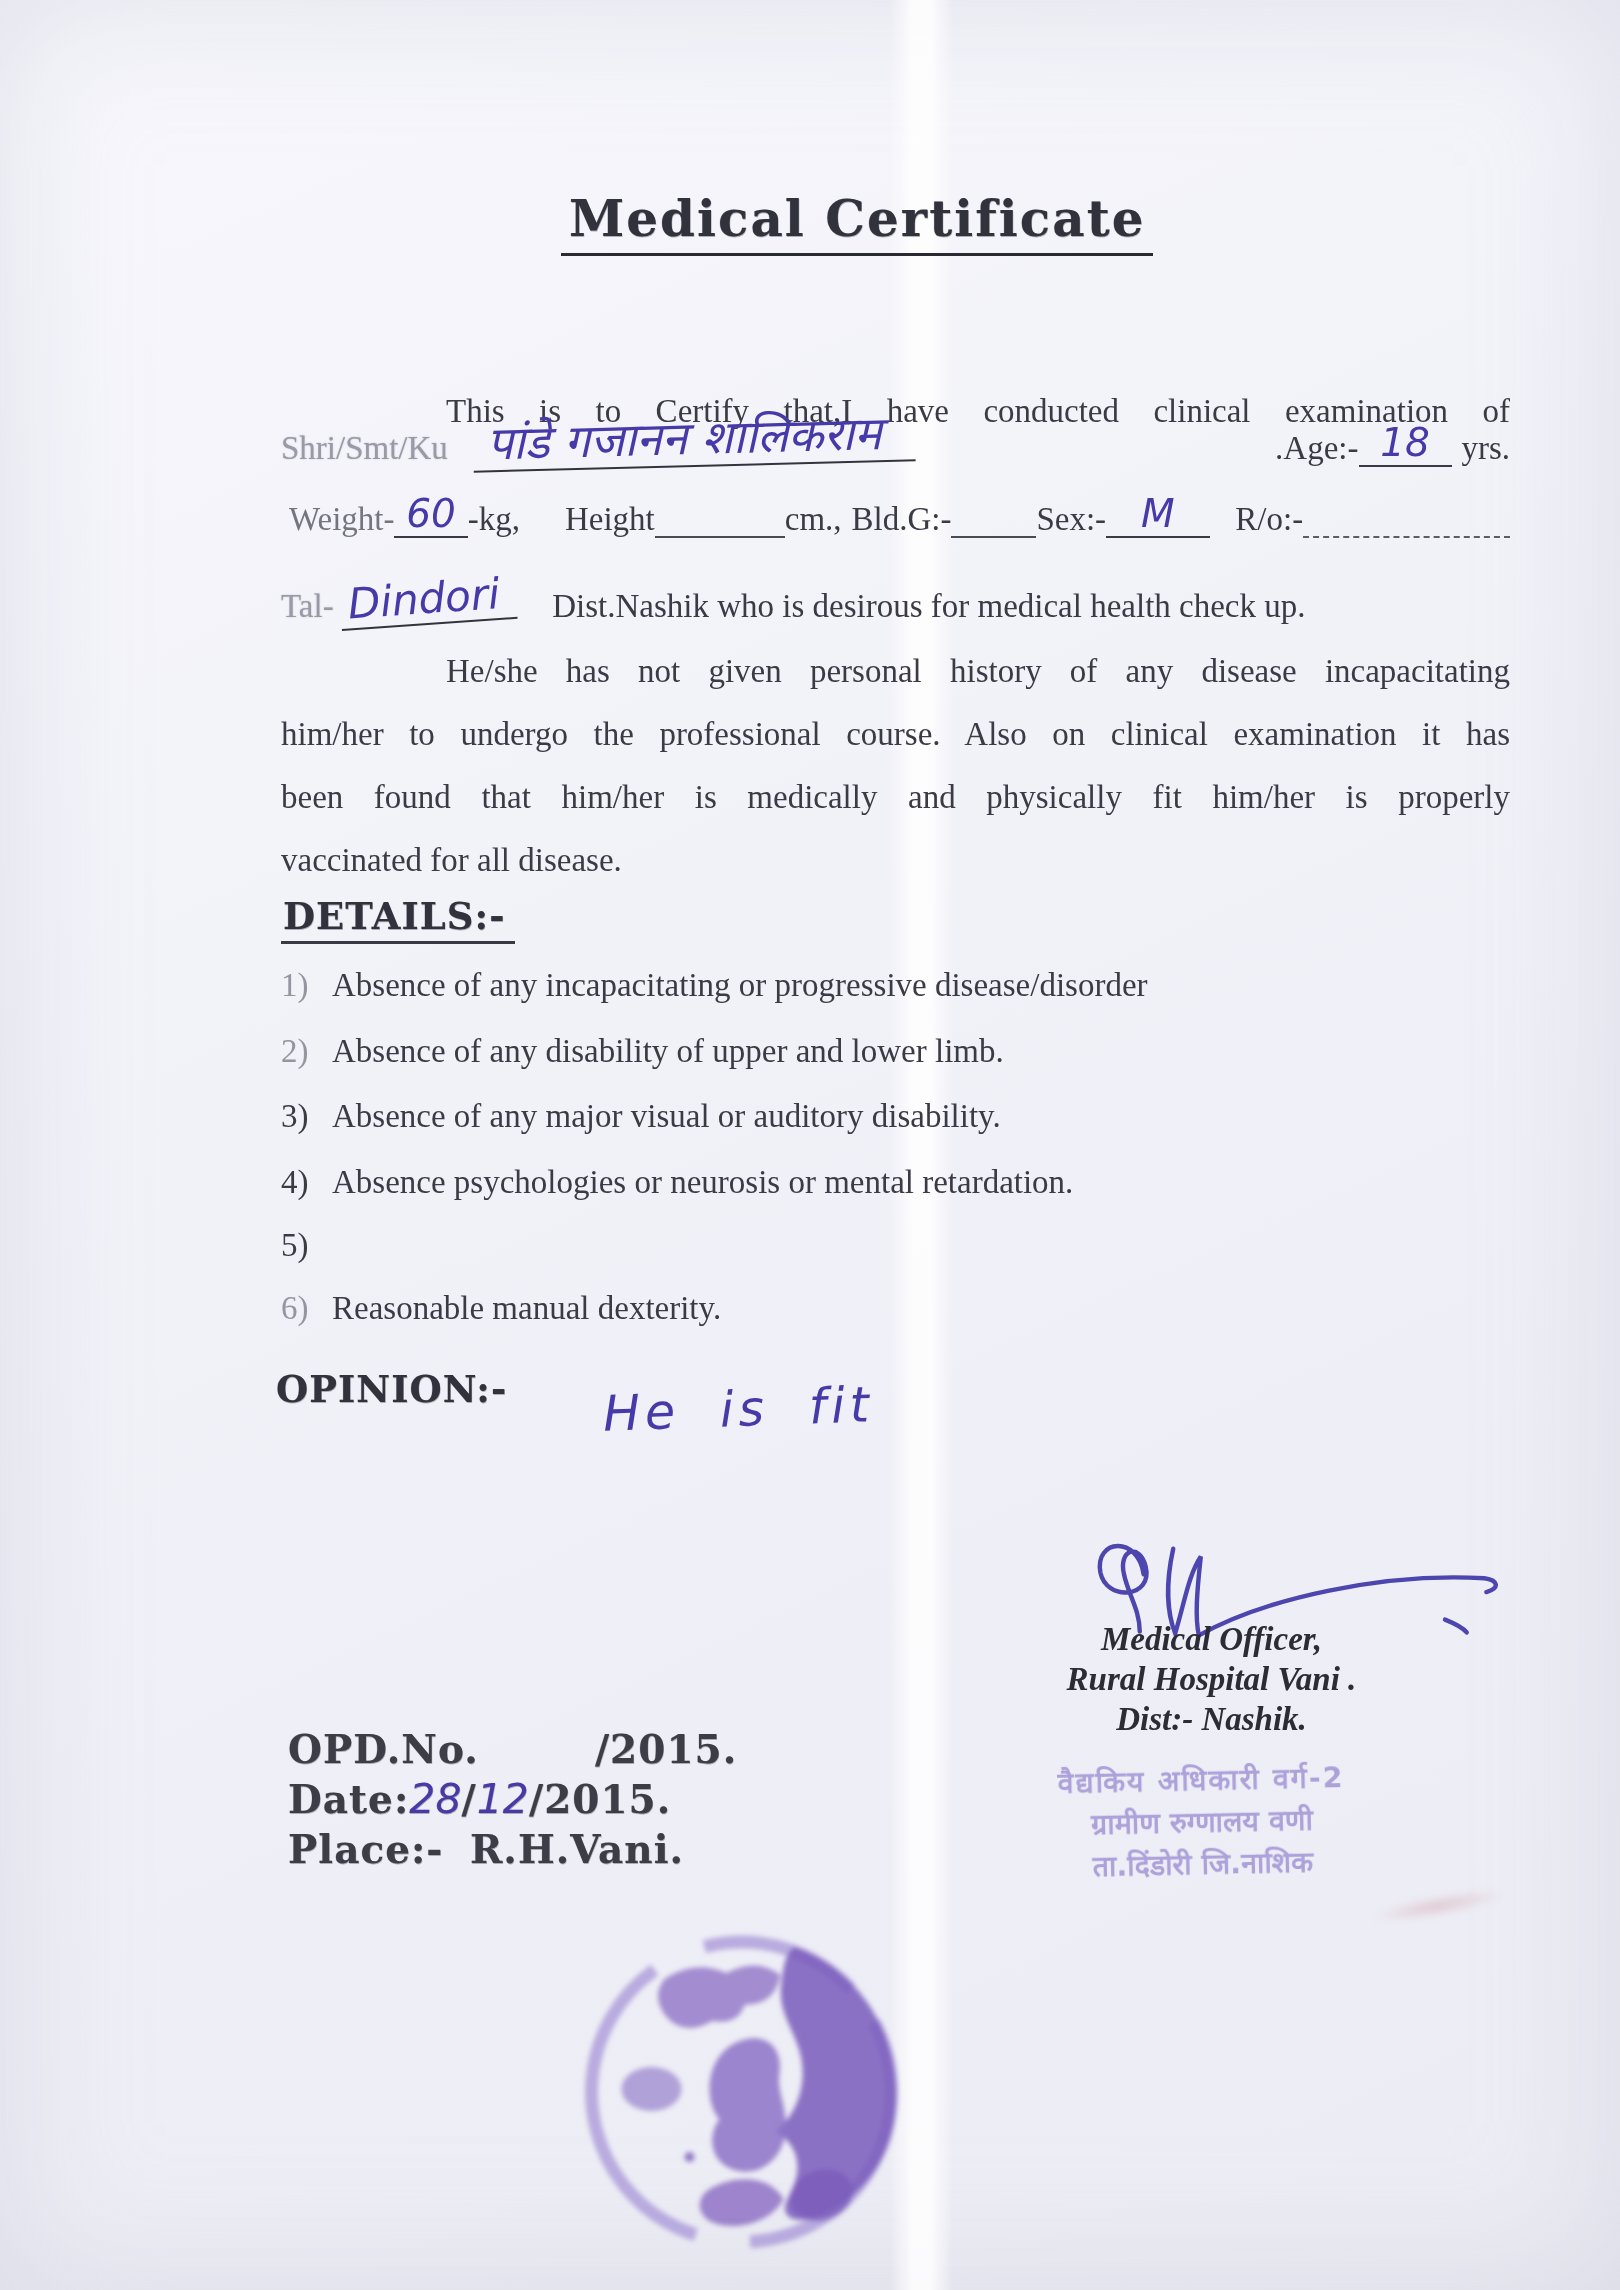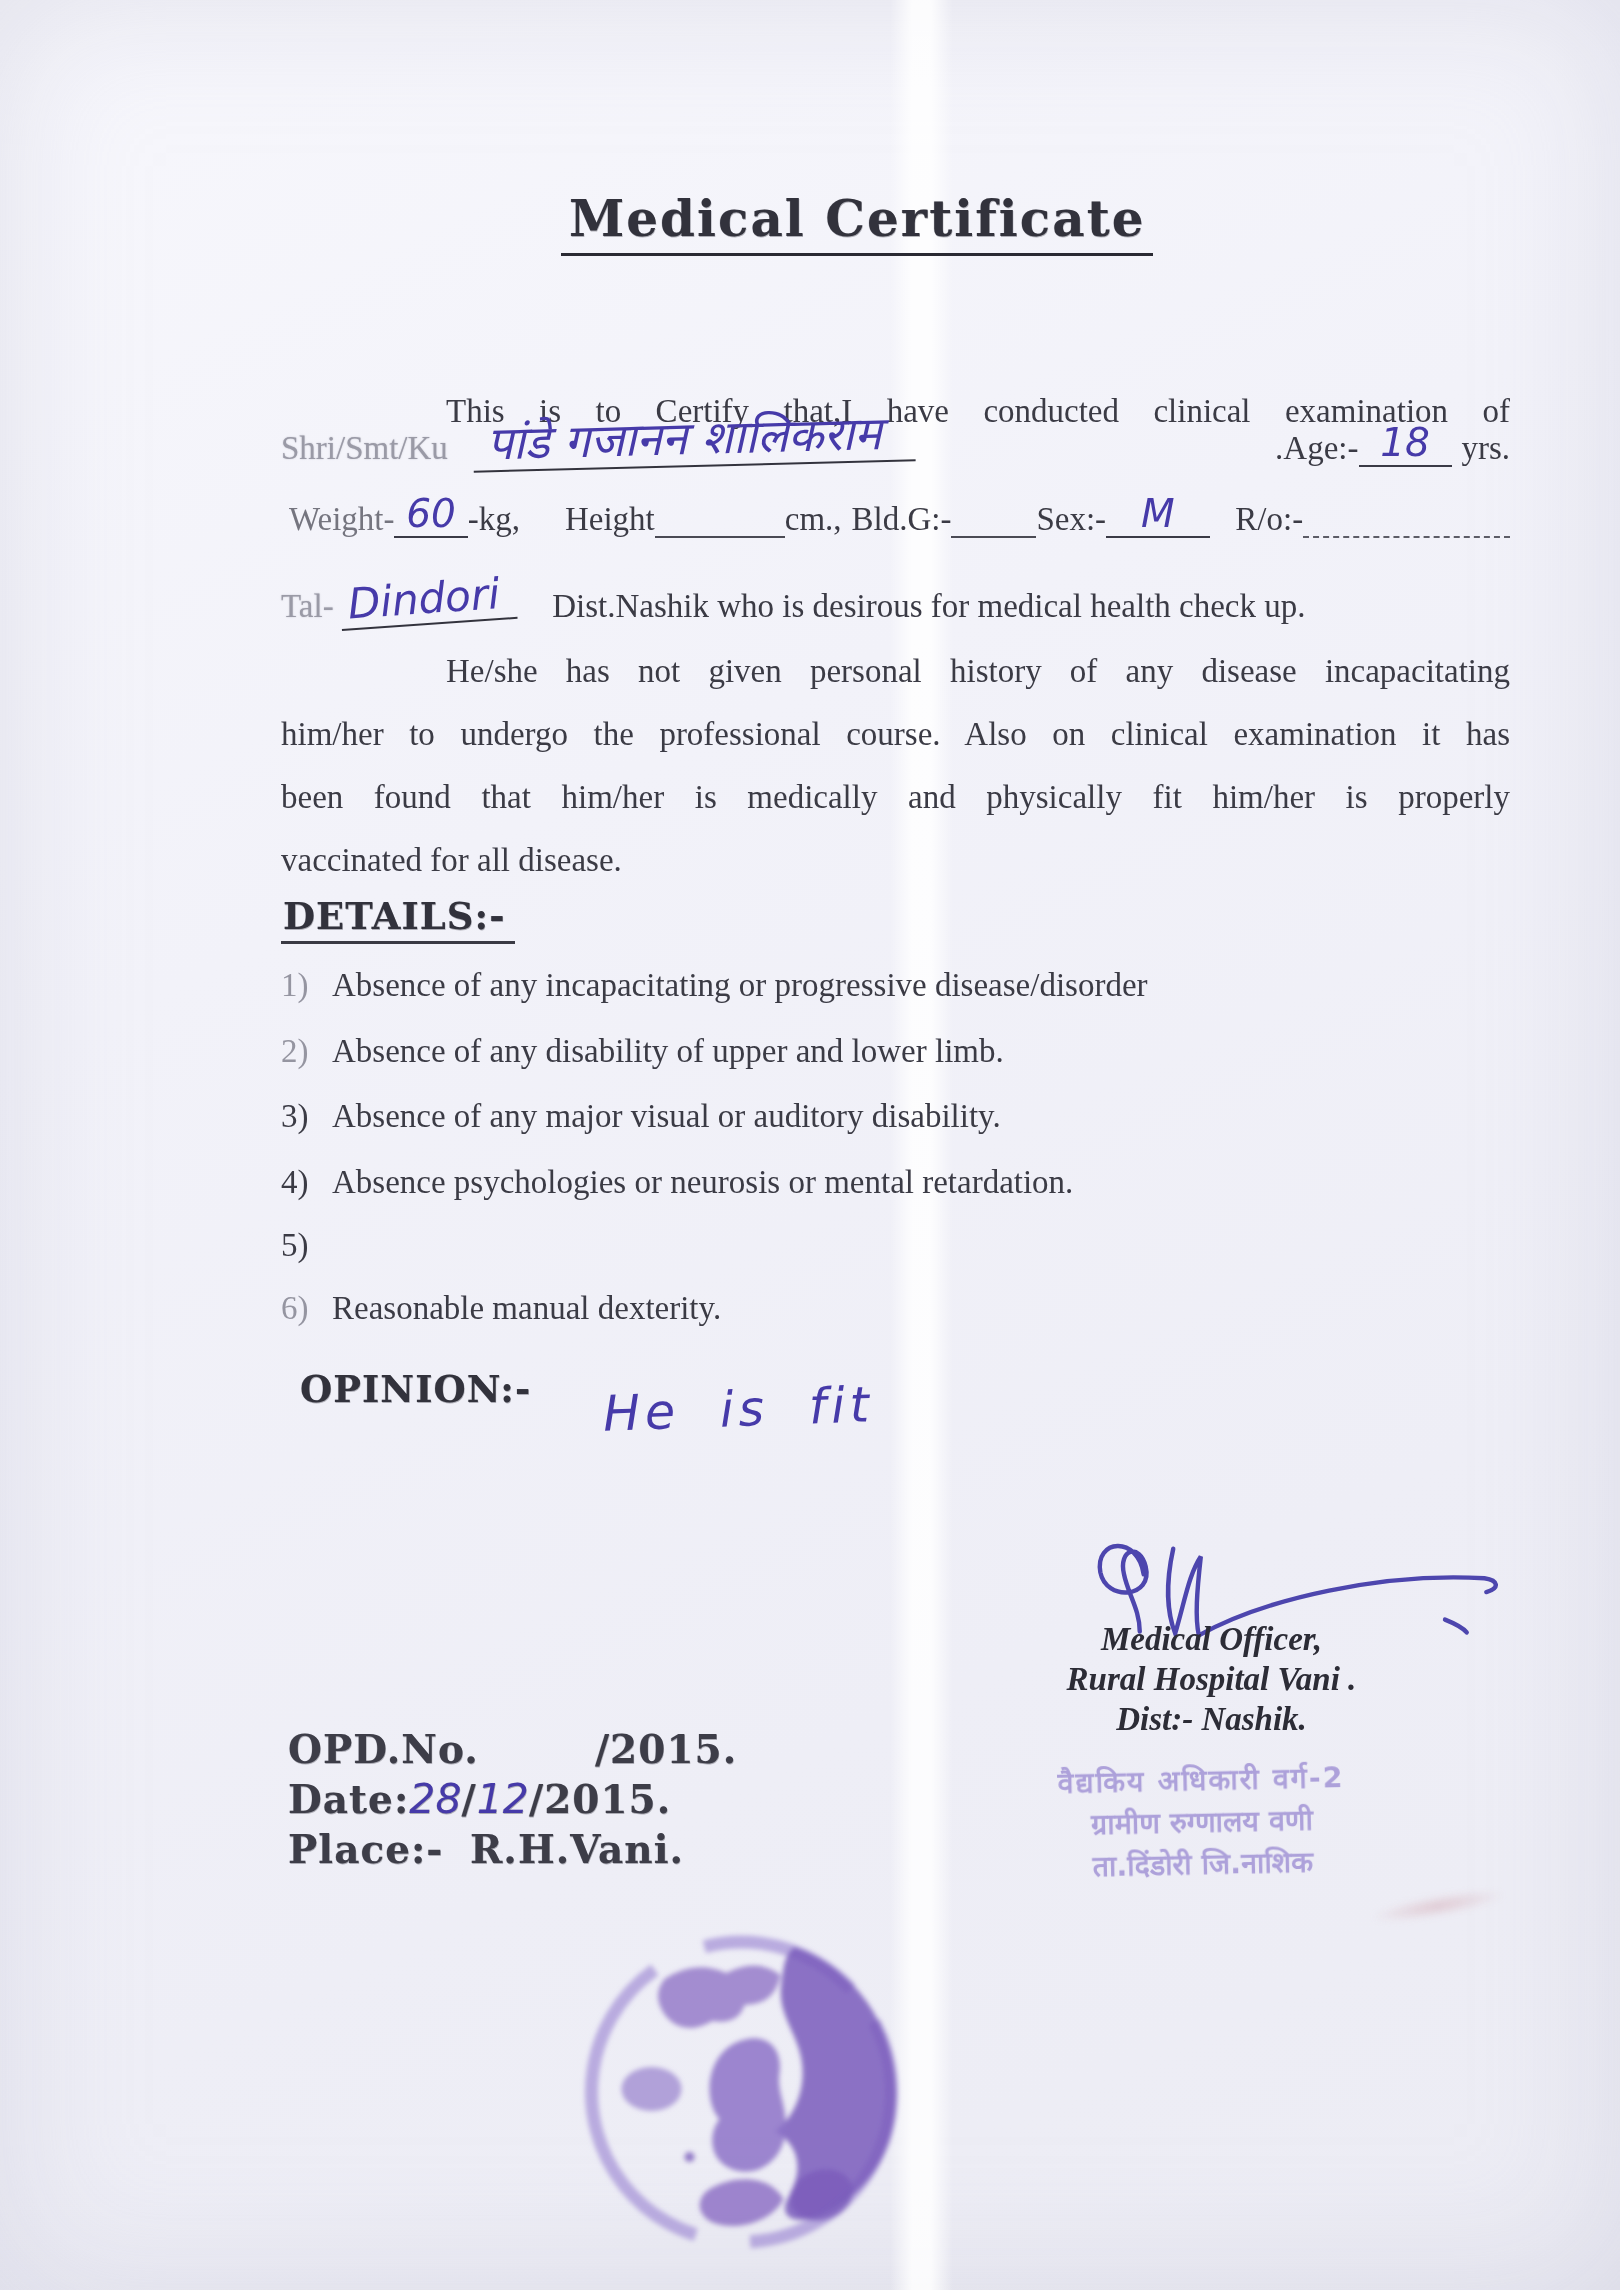--- a/index.html
+++ b/index.html
@@ -32,21 +32,21 @@
   .blank{display:inline-block;border-bottom:2px solid #4a4a54;}
   .dashed{border-bottom:2px dashed #5c5c66;}
   .stamped{font-family:"DejaVu Serif",serif;font-weight:bold;color:#32323c;
     text-shadow:0.5px 0.5px 0 rgba(50,50,60,.35),-0.5px -0.5px 0 rgba(50,50,60,.2);}
   .details-h{position:absolute;left:281px;top:894px;font-size:37px;letter-spacing:1px;
     border-bottom:3.9px solid #3a3a44;padding:0 9.9px 3px 2px;}
   .item{position:absolute;left:281px;width:1229px;display:flex;font-size:33px;}
   .item .num{width:51px;flex:none;}
   .i1{top:967px}.i2{top:1033px}.i3{top:1098px}.i4{top:1164px}.i5{top:1227px}.i6{top:1290px}
   .i1 .num,.i2 .num,.i6 .num{color:#9595a1;}
-  .opinion-h{position:absolute;left:300px;top:1367px;font-size:37px;letter-spacing:1px;}
+  .opinion-h{position:absolute;left:276px;top:1367px;font-size:37px;letter-spacing:1px;}
   .opinion-val{position:absolute;left:603px;top:1381px;font-size:49px;letter-spacing:4.9px;word-spacing:19.7px;transform:rotate(-2deg);}
   .sig-svg{position:absolute;left:1059px;top:1515px;}
   .sig-block{position:absolute;left:1034px;top:1619px;width:355px;text-align:center;
     font-weight:bold;font-size:33px;line-height:40px;color:#2c2c36;font-style:italic;}
   .opd{position:absolute;left:288px;top:1724px;font-size:39px;line-height:50px;letter-spacing:1px;color:#3d3d48;}
   .opd .gap{display:inline-block;width:116px;}
   .opd .hand{font-size:41px;font-weight:normal;letter-spacing:0;}
   .office-stamp{position:absolute;left:1013px;top:1759px;width:378px;text-align:center;
     font-family:"DejaVu Sans",sans-serif;font-weight:bold;font-size:28.6px;line-height:42px;
     color:#a89bd8;transform:rotate(-1.2deg);filter:blur(0.5px);opacity:.92;}

